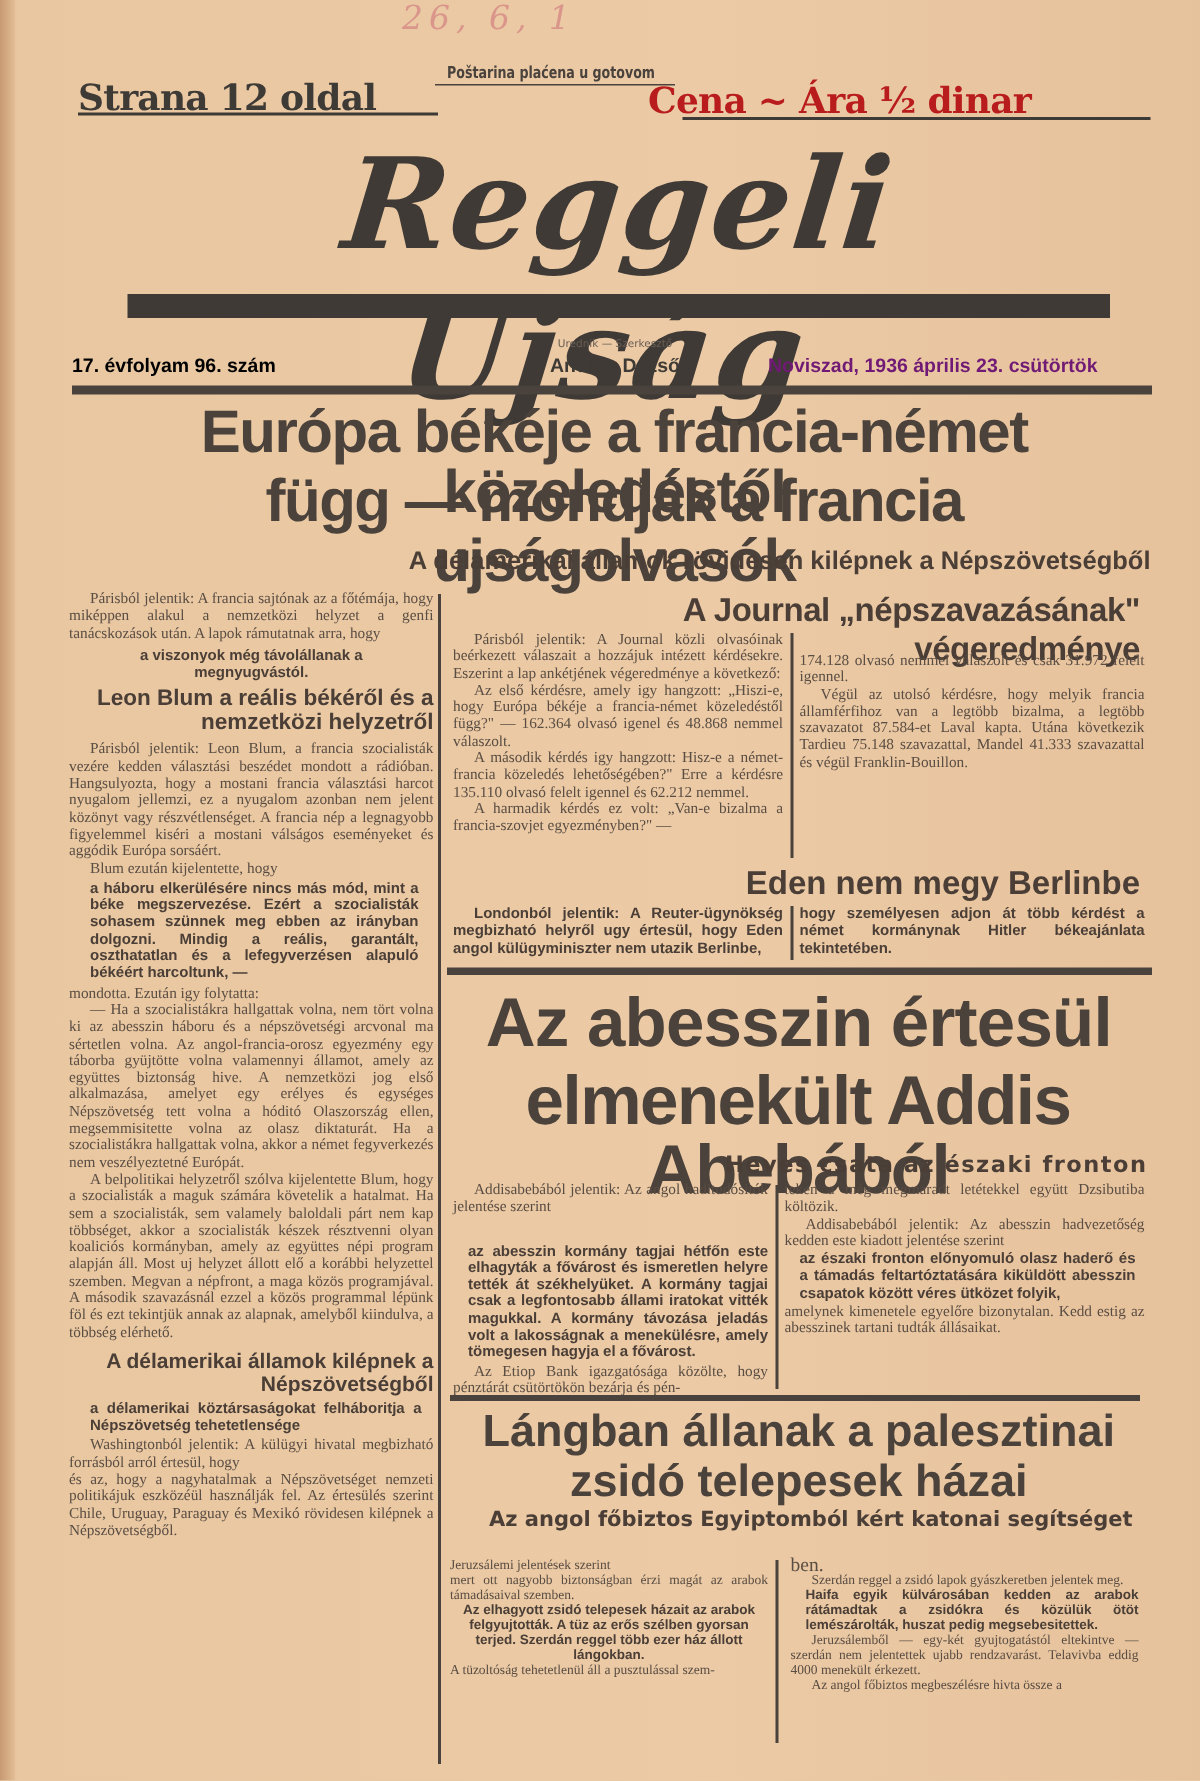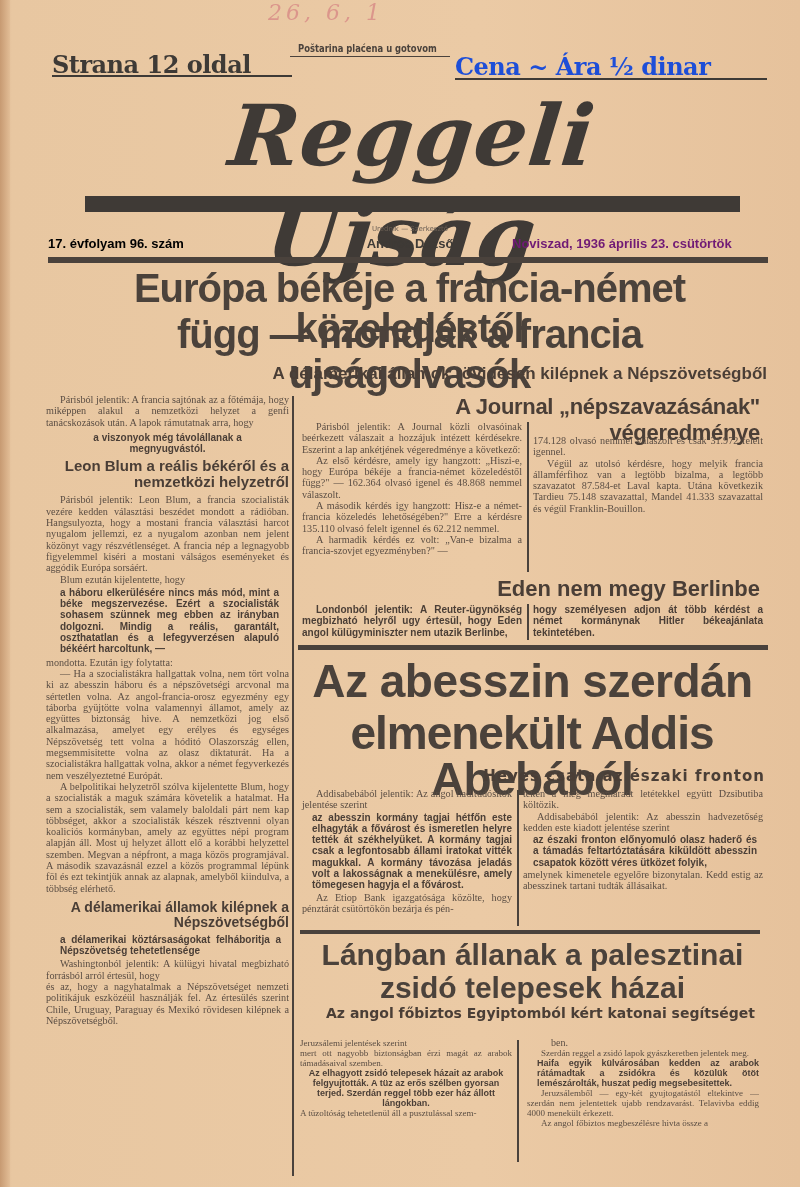--- a/index.html
+++ b/index.html
@@ -6,21 +6,21 @@
   body{width:800px;height:1187px;overflow:hidden;background:#e9c9a4;font-family:"Liberation Serif","DejaVu Serif",serif;color:#4a3e36;position:relative;}
   .paper{position:absolute;left:0;top:0;width:800px;height:1187px;background:linear-gradient(90deg,#d9b28d 0,#e8c7a1 12px,#ebcaa5 60%,#e6c29c 100%);}
   .spine{position:absolute;left:0;top:0;width:10px;height:1187px;background:linear-gradient(90deg,#c79a72,#e2bd96);}
   .stamp{position:absolute;left:268px;top:0;font-family:"DejaVu Serif",serif;font-style:italic;font-size:22px;color:#d88a86;letter-spacing:4px;opacity:.8;}
   .abs{position:absolute;}
   .cond{font-family:"Liberation Sans Narrow","Liberation Sans","DejaVu Sans Condensed",sans-serif;font-weight:bold;}
   .top-left{left:52px;top:50px;font-family:"DejaVu Serif",serif;font-weight:bold;font-size:24px;color:#3e3a36;letter-spacing:-.5px;}
   .top-left-line{left:52px;top:75px;width:240px;height:2px;background:#3e3a36;}
   .postarina{left:298px;top:42px;font-size:11px;font-weight:bold;color:#4a423c;font-family:"DejaVu Sans Condensed","Liberation Sans",sans-serif;transform:scaleX(.85);transform-origin:left;}
   .postarina-line{left:290px;top:56px;width:160px;height:1px;background:#4a423c;}
-  .top-right{left:455px;top:52px;font-family:"DejaVu Serif",serif;font-weight:bold;font-size:24px;color:#1d4ed8;letter-spacing:-.5px;}
+  .top-right{left:432px;top:52px;font-family:"DejaVu Serif",serif;font-weight:bold;font-size:24px;color:#b91c1c;letter-spacing:-.5px;}
   .top-right-line{left:455px;top:78px;width:312px;height:2px;background:#3e3a36;}
   .masthead{left:82px;top:86px;width:650px;text-align:center;font-family:"DejaVu Serif",serif;font-style:italic;font-weight:bold;font-size:84px;color:#3f3a36;letter-spacing:1px;line-height:100px;transform:skewX(-6deg);}
   .mast-bar{left:85px;top:196px;width:655px;height:16px;background:#3f3a36;}
   .issue{left:48px;top:236px;font-size:13px;color:#000000;}
   .editor-small{left:360px;top:225px;width:100px;text-align:center;font-size:7px;color:#6a5e54;font-family:"DejaVu Sans",sans-serif;}
   .editor{left:340px;top:236px;width:140px;text-align:center;font-size:13px;color:#3e3a36;}
   .dateline{left:512px;top:236px;font-size:13px;color:#701a75;}
   .rule-thick{height:6px;background:#4a423c;}
   .h1{color:#4b423b;text-align:center;line-height:1;transform-origin:left top;}
   .para{font-size:10.2px;line-height:11.3px;color:#5a4d43;text-align:justify;}
@@ -85,26 +85,26 @@
   <div class="para">174.128 olvasó nemmel válaszolt és csak 31.972 felelt igennel.</div>
   <div class="para indent">Végül az utolsó kérdésre, hogy melyik francia államférfihoz van a legtöbb bizalma, a legtöbb szavazatot 87.584-et Laval kapta. Utána következik Tardieu 75.148 szavazattal, Mandel 41.333 szavazattal és végül Franklin-Bouillon.</div>
 </div>
 
 <div class="abs sub cond" style="left:300px;top:576px;width:460px;font-size:22px;">Eden nem megy Berlinbe</div>
 <div class="abs para bold indent" style="left:302px;top:604px;width:220px;">Londonból jelentik: A Reuter-ügynökség megbizható helyről ugy értesül, hogy Eden angol külügyminiszter nem utazik Berlinbe,</div>
 <div class="abs vrule" style="left:527px;top:604px;height:36px;width:1.5px;"></div>
 <div class="abs para bold" style="left:533px;top:604px;width:230px;">hogy személyesen adjon át több kérdést a német kormánynak Hitler békeajánlata tekintetében.</div>
 <div class="abs rule-thick" style="left:298px;top:645px;width:470px;height:5px;"></div>
 
-<div class="abs h1 cond" style="left:300px;top:658px;width:465px;font-size:46px;letter-spacing:-.5px;">Az abesszin szerdán</div>
+<div class="abs h1 cond" style="left:300px;top:658px;width:465px;font-size:46px;letter-spacing:-.5px;">Az abesszin értesül</div>
 <div class="abs h1 cond" style="left:296px;top:710px;width:472px;font-size:46px;letter-spacing:-1px;">elmenekült Addis Abebából</div>
 <div class="abs sub" style="left:300px;top:767px;width:465px;font-size:15px;font-family:'DejaVu Sans',sans-serif;font-weight:bold;letter-spacing:1px;">Heves csata az északi fronton</div>
 <div class="abs" style="left:302px;top:788px;width:210px;">
   <div class="para indent">Addisabebából jelentik: Az angol haditudósitók jelentése szerint</div>
-  <div class="para bold" style="margin:1px 0 1px 10px;">az abesszin kormány tagjai hétfőn este elhagyták a fővárost és ismeretlen helyre tették át székhelyüket. A kormány tagjai csak a legfontosabb állami iratokat vitték magukkal. A kormány távozása jeladás volt a lakosságnak a menekülésre, amely tömegesen hagyja el a fővárost.</div>
+  <div class="para bold" style="margin:18px 0 1px 10px;">az abesszin kormány tagjai hétfőn este elhagyták a fővárost és ismeretlen helyre tették át székhelyüket. A kormány tagjai csak a legfontosabb állami iratokat vitték magukkal. A kormány távozása jeladás volt a lakosságnak a menekülésre, amely tömegesen hagyja el a fővárost.</div>
   <div class="para indent">Az Etiop Bank igazgatósága közölte, hogy pénztárát csütörtökön bezárja és pén-</div>
 </div>
 <div class="abs vrule" style="left:517px;top:790px;height:136px;width:1.5px;"></div>
 <div class="abs" style="left:523px;top:788px;width:240px;">
   <div class="para">teken a még megmaradt letétekkel együtt Dzsibutiba költözik.</div>
   <div class="para indent">Addisabebából jelentik: Az abesszin hadvezetőség kedden este kiadott jelentése szerint</div>
   <div class="para bold" style="margin:1px 6px 1px 10px;">az északi fronton előnyomuló olasz haderő és a támadás feltartóztatására kiküldött abesszin csapatok között véres ütközet folyik,</div>
   <div class="para">amelynek kimenetele egyelőre bizonytalan. Kedd estig az abesszinek tartani tudták állásaikat.</div>
 </div>
 <div class="abs rule-thick" style="left:300px;top:930px;width:460px;height:4px;"></div>
@@ -113,18 +113,18 @@
 <div class="abs h1 cond" style="left:300px;top:973px;width:465px;font-size:30px;">zsidó telepesek házai</div>
 <div class="abs sub" style="left:310px;top:1006px;width:445px;font-size:14px;line-height:14px;font-family:'DejaVu Sans',sans-serif;font-weight:bold;">Az angol főbiztos Egyiptomból kért katonai segítséget</div>
 <div class="abs" style="left:300px;top:1038px;width:212px;">
   <div class="para" style="font-size:9px;line-height:10px;">Jeruzsálemi jelentések szerint</div>
   <div class="para" style="font-size:9px;line-height:10px;">mert ott nagyobb biztonságban érzi magát az arabok támadásaival szemben.</div>
   <div class="para bold" style="font-size:9px;line-height:10px;text-align:center;">Az elhagyott zsidó telepesek házait az arabok felgyujtották. A tüz az erős szélben gyorsan terjed. Szerdán reggel több ezer ház állott lángokban.</div>
   <div class="para" style="font-size:9px;line-height:10px;">A tüzoltóság tehetetlenül áll a pusztulással szem-</div>
 </div>
 <div class="abs vrule" style="left:517px;top:1040px;height:122px;width:1.5px;"></div>
 <div class="abs" style="left:527px;top:1038px;width:232px;">
-  <div class="para" style="font-size:10px;line-height:10px;margin-left:24px;">ben.</div>
+  <div class="para" style="font-size:13px;line-height:10px;">ben.</div>
   <div class="para indent" style="font-size:9px;line-height:10px;">Szerdán reggel a zsidó lapok gyászkeretben jelentek meg.</div>
   <div class="para bold" style="font-size:9px;line-height:10px;margin-left:10px;">Haifa egyik külvárosában kedden az arabok rátámadtak a zsidókra és közülük ötöt lemészárolták, huszat pedig megsebesitettek.</div>
   <div class="para indent" style="font-size:9px;line-height:10px;">Jeruzsálemből — egy-két gyujtogatástól eltekintve — szerdán nem jelentettek ujabb rendzavarást. Telavivba eddig 4000 menekült érkezett.</div>
   <div class="para indent" style="font-size:9px;line-height:10px;">Az angol főbiztos megbeszélésre hivta össze a</div>
 </div>
 
 </body></html>

